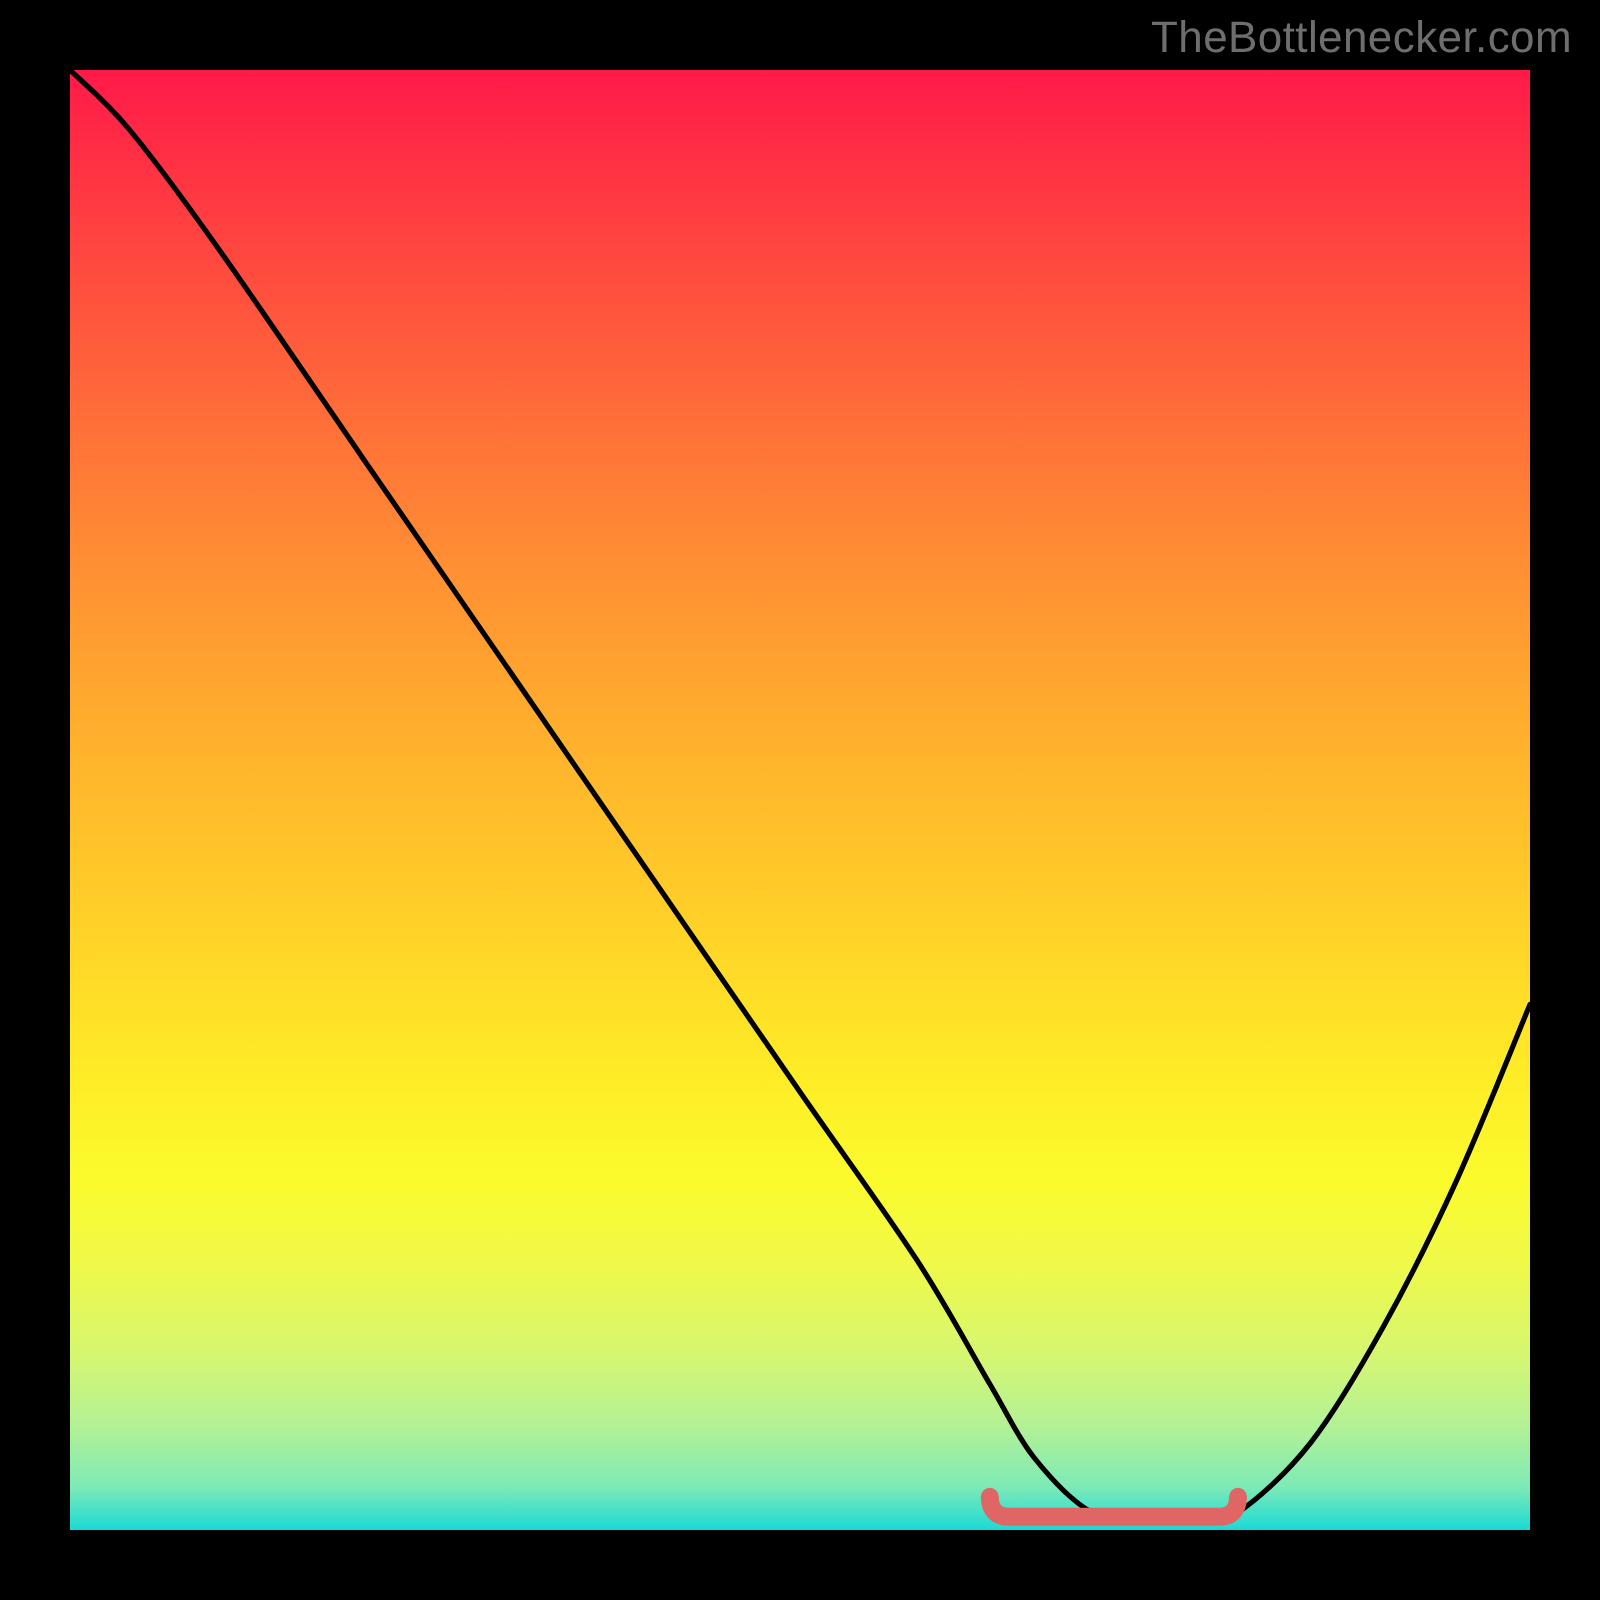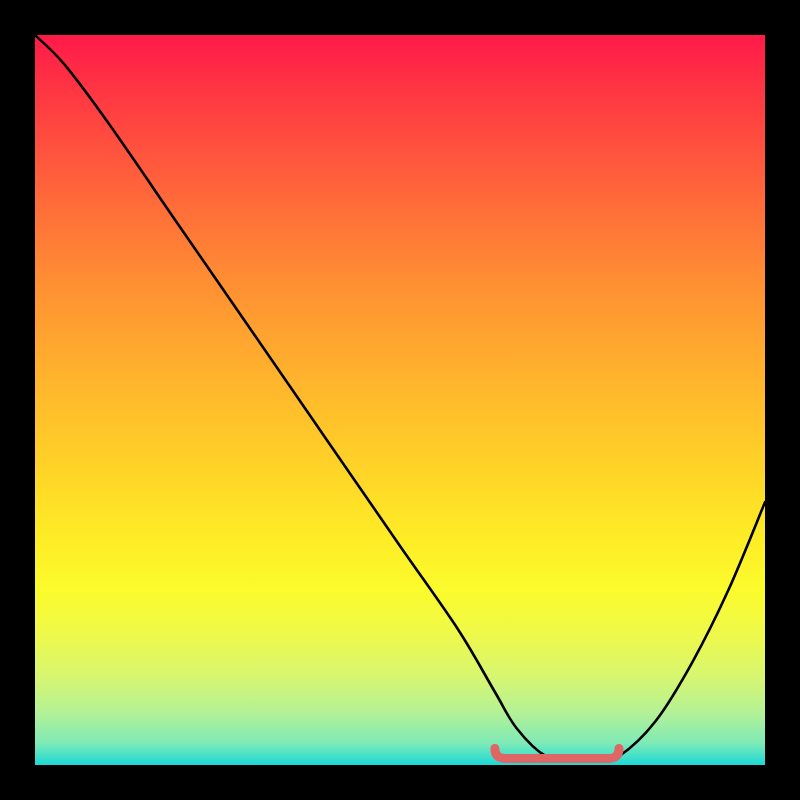--- a/index.html
+++ b/index.html
@@ -65,20 +65,21 @@
     font-size: 22px;
     font-weight: 400;
     letter-spacing: 0.2px;
   }
 </style>
 </head>
 <body>
 
 <div class="frame">
 
+  <div class="branding">TheBottlenecker.com</div>
 
   <div class="plot-area">
     <div class="gradient"></div>
 
     <svg class="curve-svg" viewBox="0 0 730 730" preserveAspectRatio="none">
       <path d="M 0 0 C 4.866666666666666 4.866666666666674, 17.03333333333333 14.600000000000042, 29.2 29.200000000000045 C 41.36666666666667 43.80000000000005, 53.53333333333333 60.22500000000002, 73 87.60000000000002 C 92.46666666666667 114.97500000000002, 121.66666666666667 158.1666666666667, 146 193.45000000000005 C 170.33333333333334 228.73333333333338, 194.66666666666666 264.0166666666667, 219 299.3 C 243.33333333333334 334.5833333333333, 267.6666666666667 369.8666666666667, 292 405.15 C 316.3333333333333 440.4333333333333, 343.1 479.3666666666667, 365 511 C 386.9 542.6333333333333, 407.5833333333333 570.6166666666667, 423.4 594.95 C 439.21666666666664 619.2833333333334, 450.16666666666663 640.575, 459.9 657 C 469.6333333333333 673.425, 473.28333333333336 682.7933333333333, 481.8 693.5 C 490.31666666666666 704.2066666666667, 501.2666666666666 715.8866666666667, 510.99999999999994 721.24 C 520.7333333333332 726.5933333333334, 531.6833333333334 724.89, 540.2 725.62 C 548.7166666666667 726.35, 554.8000000000001 726.35, 562.1 725.62 C 569.4 724.89, 574.2666666666667 727.81, 584 721.24 C 593.7333333333333 714.6700000000001, 608.3333333333334 701.7733333333334, 620.5 686.2 C 632.6666666666666 670.6266666666667, 644.8333333333334 649.6999999999999, 657 627.8 C 669.1666666666666 605.9, 681.3333333333334 581.5666666666666, 693.5 554.8 C 705.6666666666666 528.0333333333333, 723.9166666666666 481.79999999999995, 730 467.2" fill="none" stroke="#000" stroke-width="2.6" stroke-linecap="round"></path>
       <path d="M 459.9 713.43 Q 459.9 723.43, 469.9 723.43 L 574 723.43 Q 584 723.43, 584 713.43" fill="none" stroke="#e06666" stroke-width="9" stroke-linecap="round"></path>
     </svg>
   </div>
 

